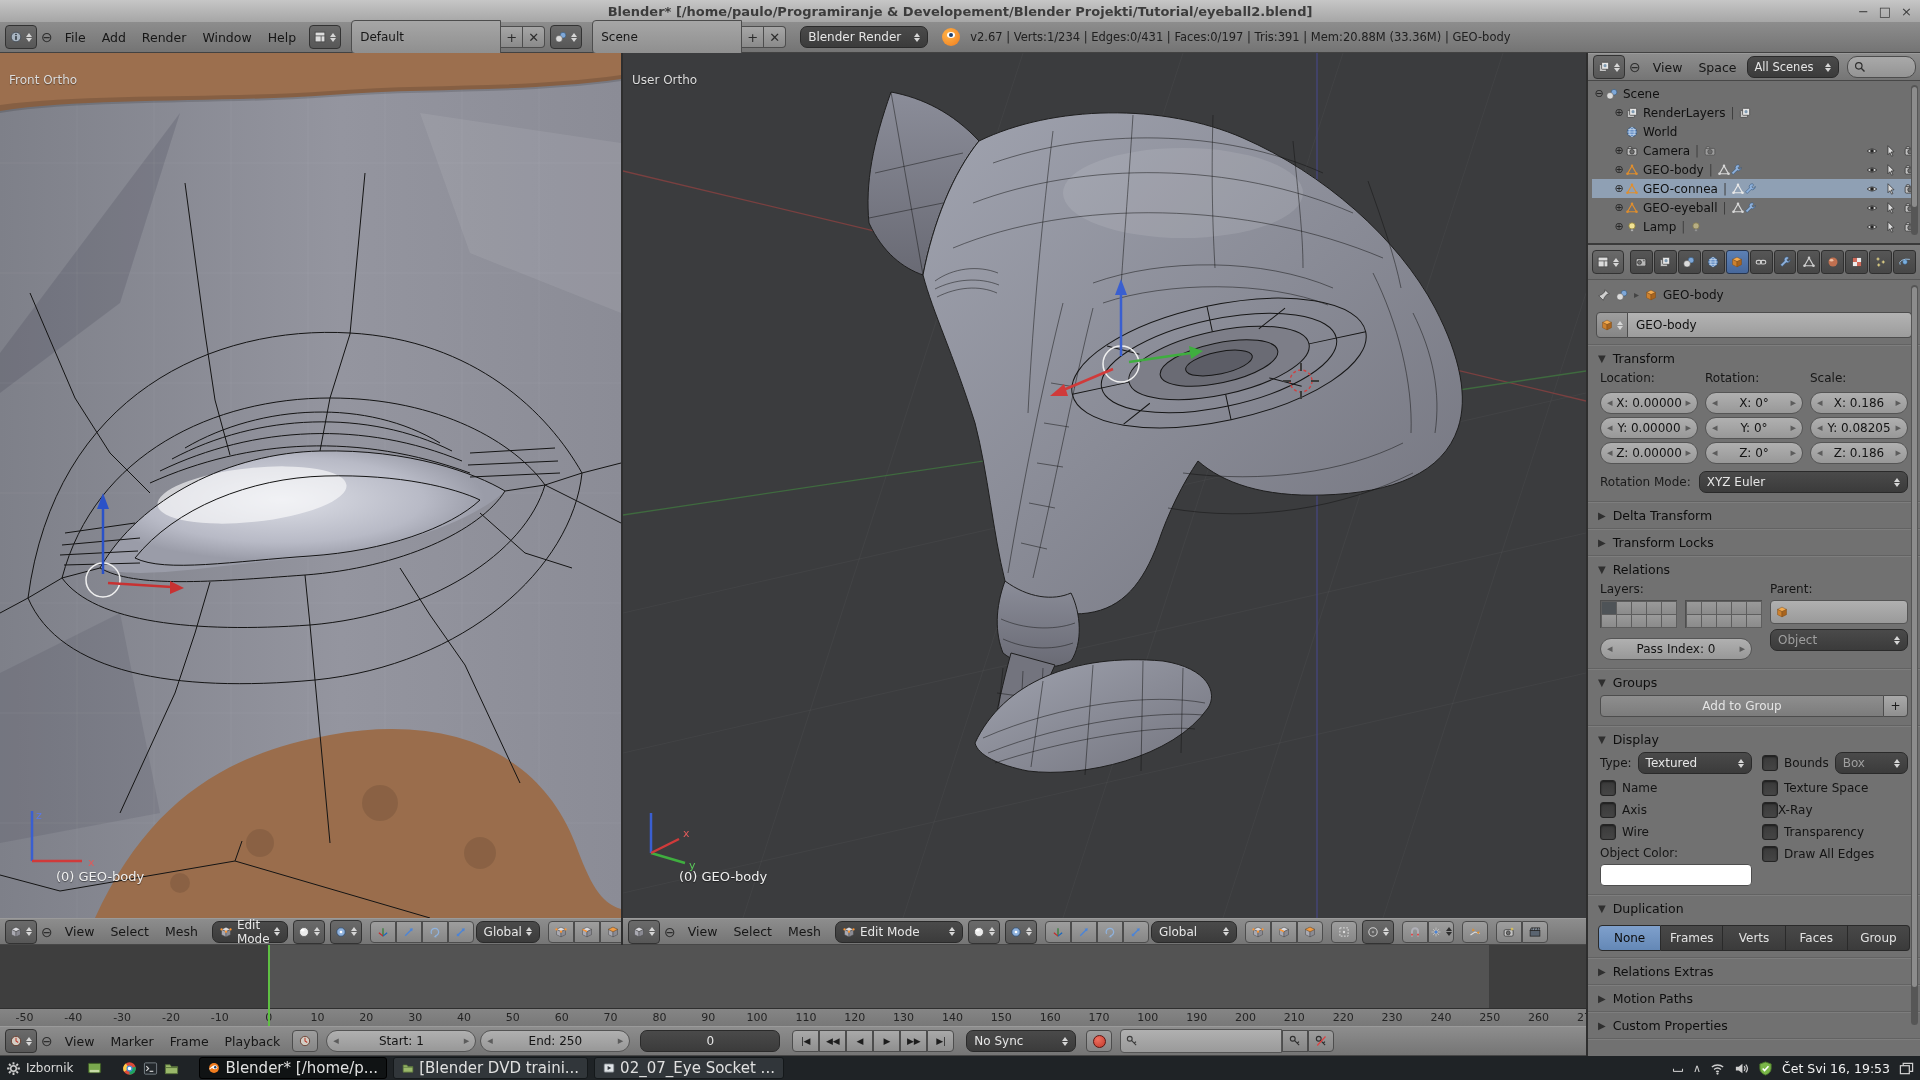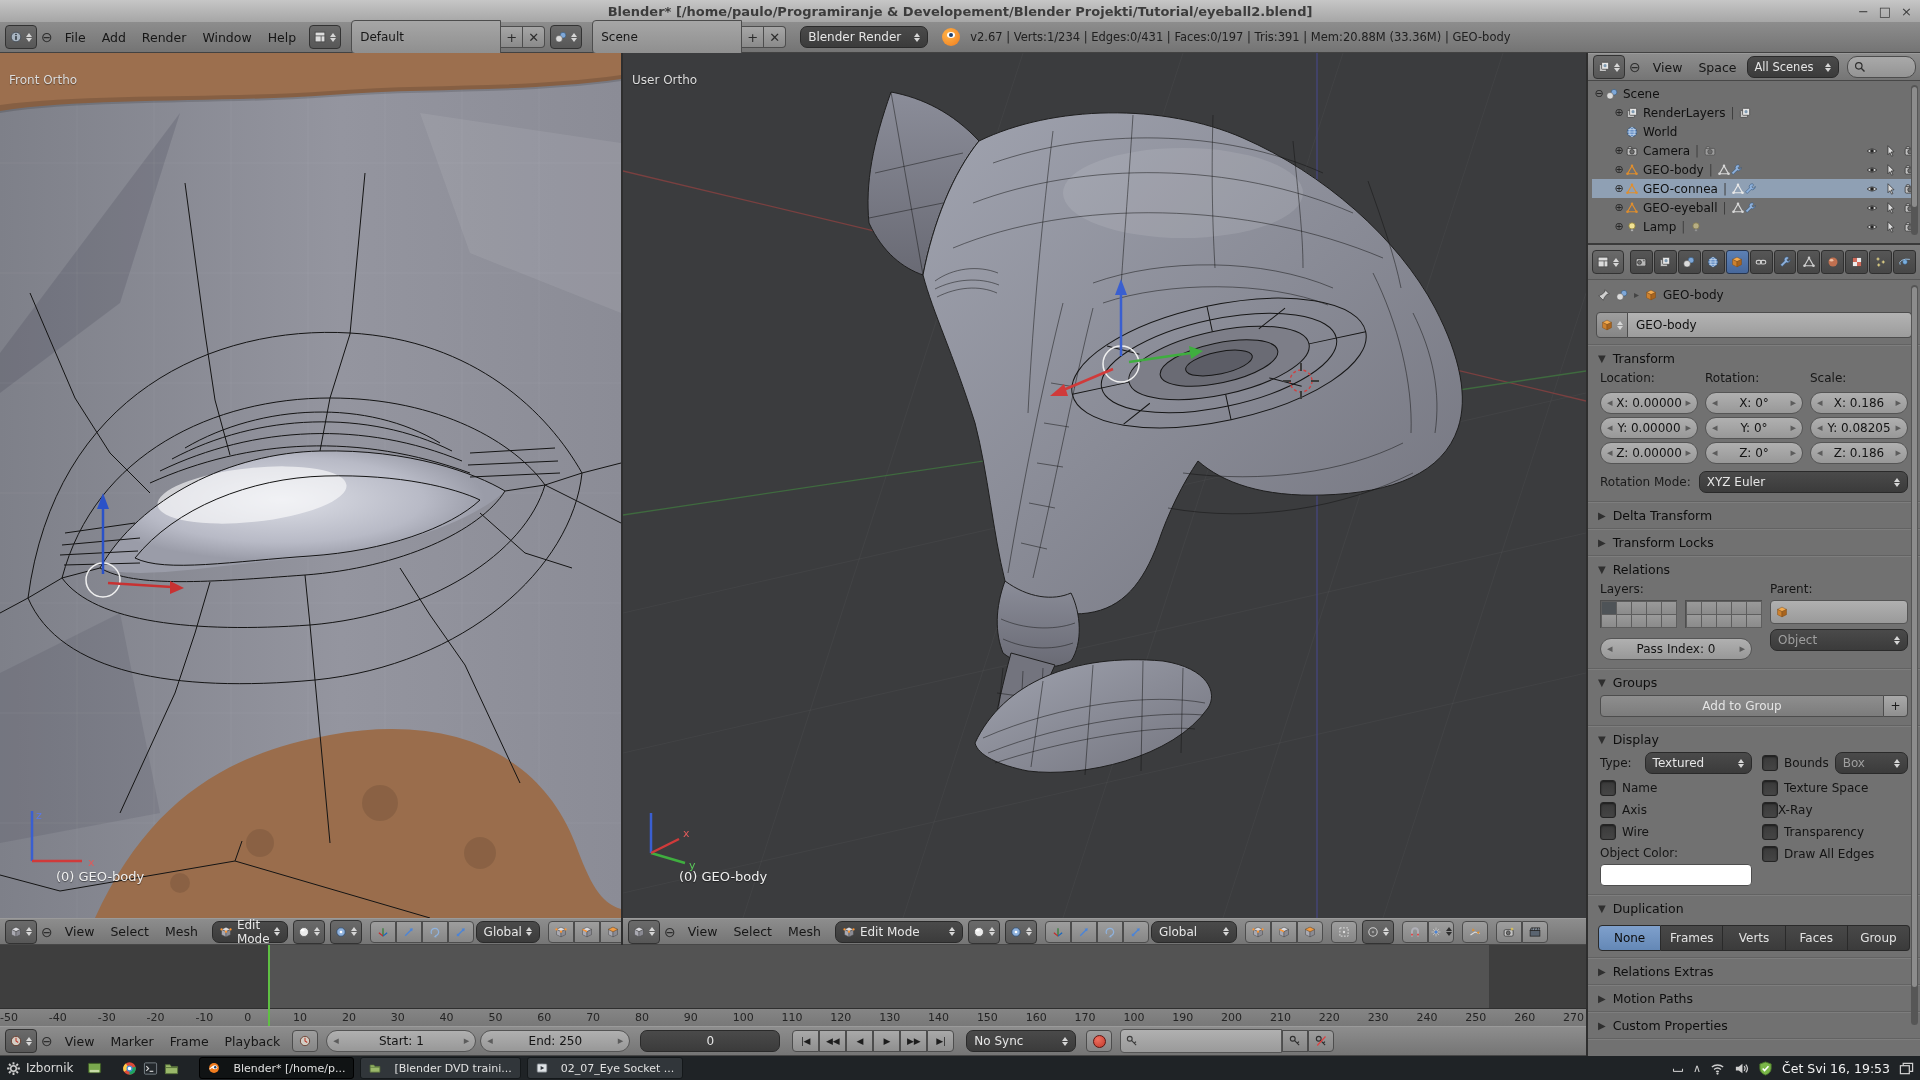--- a/index.html
+++ b/index.html
@@ -113,30 +113,30 @@
   .dupseg .sg.on{background:linear-gradient(#7fa0cc,#6488b6);color:#0c0c0c;}
   .scrollv{position:absolute;right:2px;width:7px;border-radius:4px;background:#565656;}
   .scrollv .h{position:absolute;left:1px;right:1px;border-radius:4px;background:#8c8c8c;}
   
   #timeline{position:absolute;left:0;top:945px;width:1586px;height:111px;background:#434343;}
   #tlcanvas{position:absolute;left:0;top:0;right:0;height:63px;background:#3e3e3e;overflow:hidden;}
   #tlrange{position:absolute;top:0;bottom:0;background:#535353;}
   #tlmarker{position:absolute;top:0;width:2px;background:#5fc043;}
   #tlruler{position:absolute;left:0;top:63px;right:0;height:18px;background:linear-gradient(#858585,#787878);
            border-top:1px solid #2f2f2f;display:flex;overflow:hidden;box-sizing:border-box;}
-  .tick{width:48.85px;flex:none;font-size:11px;color:#242424;line-height:17px;}
+  .tick{width:48.85px;flex:none;text-align:center;font-size:11px;color:#242424;line-height:17px;}
   #tlhdr{position:absolute;left:0;top:81px;right:0;height:30px;}
   .pbtn{width:27px;height:22px;display:inline-flex;align-items:center;justify-content:center;
         background:linear-gradient(#a9a9a9,#8f8f8f);border:1px solid #4d4d4d;font-size:9px;color:#1d1d1d;padding:0;}
   #pbgrp .pbtn:first-child{border-radius:4px 0 0 4px;} #pbgrp .pbtn:last-child{border-radius:0 4px 4px 0;}
   
   #taskbar{position:absolute;left:0;top:1056px;width:1920px;height:24px;background:#1f2326;
            display:flex;align-items:center;color:#d8d8d8;font-size:12px;gap:6px;padding:0 6px;box-sizing:border-box;}
-  .task{display:flex;align-items:center;gap:13px;height:20px;padding:0 8px;border-radius:3px;max-width:190px;
-        background:#31363a;border:1px solid #14181a;white-space:nowrap;overflow:hidden;font-size:11px;color:#e0e0e0;}
+  .task{display:flex;align-items:center;gap:5px;height:20px;padding:0 8px;border-radius:3px;max-width:190px;
+        background:#31363a;border:1px solid #14181a;white-space:nowrap;overflow:hidden;font-size:15px;color:#e0e0e0;}
   .task.active{background:#101314;border-color:#000;}
   #tray{margin-left:auto;display:flex;align-items:center;gap:9px;}
   #clock{font-size:12.5px;color:#f2f2f2;}
   svg text{font-family:"DejaVu Sans",sans-serif;}
 </style>
 </head>
 <body>
 
 <svg width="0" height="0" style="position:absolute" aria-hidden="true">
 <defs>
@@ -1271,21 +1271,21 @@
         <span class="btn" style="flex:1;color:#e4e4e4;background:linear-gradient(#8e8e8e,#7c7c7c);border-radius:4px 0 0 4px">Add to Group</span>
         <span class="btn" style="width:24px;border-left:none;border-radius:0 4px 4px 0">+</span>
       </div>
       <div class="sep"></div>
 
       <div class="phdr">
           <span class="tri glyph">▼</span>
           <span>Display</span>
         </div>
       <div class="panelpad" style="display:grid;grid-template-columns:1fr 1fr;column-gap:10px;row-gap:6px;font-size:12px;color:#141414">
-        <div class="row" style="gap:13px">
+        <div class="row" style="gap:6px">
           <span>Type:</span>
           <span class="dd" style="flex:1">
               <span class="lbl">Textured</span>
               <span class="ud">
                 <i class="up"></i>
                 <i class="dn"></i>
               </span>
             </span>
         </div>
         <div class="row" style="gap:6px">

